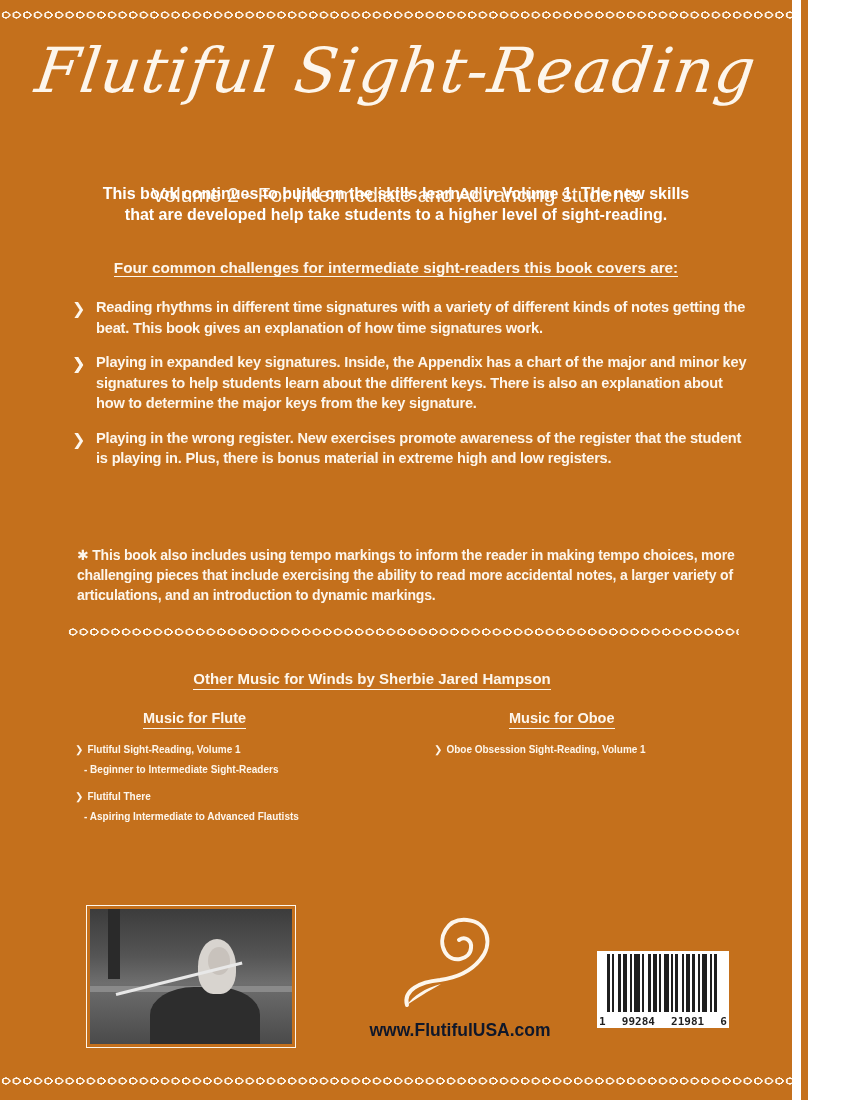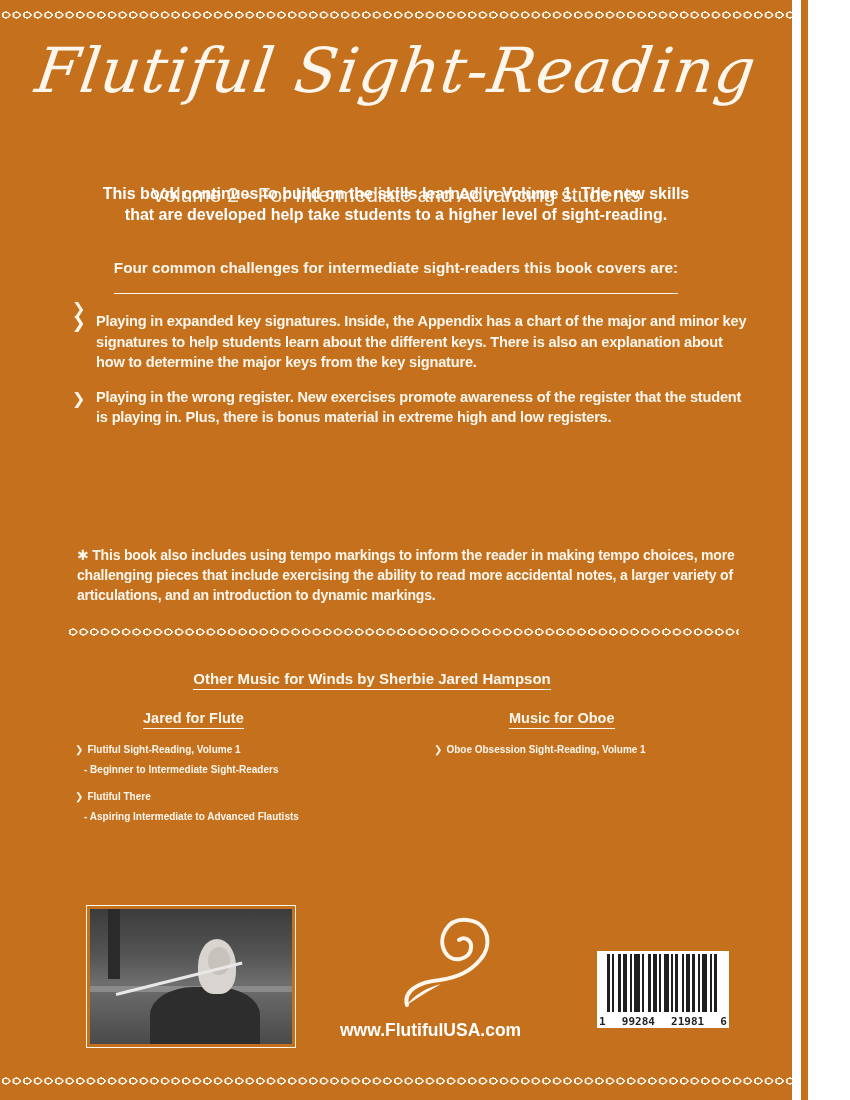--- a/index.html
+++ b/index.html
@@ -35,21 +35,21 @@
     font-size: 21px; color: #fdf6ec; margin-top: 28px;
   }
   .intro {
     position: absolute; left: 90px; width: 612px; top: 183px; text-align: center;
     font-size: 16px; line-height: 21px; font-weight: bold; color: #ffffff;
   }
   .challenges-heading {
     position: absolute; left: 0; width: 792px; top: 259px; text-align: center;
     font-size: 15.3px; font-weight: bold;
   }
-  .challenges-heading span { border-bottom: 1.5px solid #fdf6ec; padding-bottom: 17px; }
+  .challenges-heading span { border-bottom: 1.5px solid #fdf6ec; padding-bottom: 0; }
 
   .bullets { position: absolute; left: 70px; top: 297px; width: 680px; margin: 0; padding: 0; list-style: none; }
   .bullets li {
     position: relative; padding-left: 26px; font-size: 14.6px; line-height: 20.5px;
     font-weight: bold; margin-bottom: 14px; letter-spacing: -0.2px;
   }
   .bullets li .arrow {
     position: absolute; left: 2px; top: 2px; font-size: 16px; line-height: 20px; font-weight: bold;
   }
   .bullets li:nth-child(2) { margin-top: 0; }
@@ -87,22 +87,22 @@
   }
   .photo .tree { position: absolute; left: 18px; top: 0; width: 12px; height: 70px; background: #2a2a2a; }
   .photo .path { position: absolute; left: 0; top: 77px; width: 100%; height: 6px; background: #8a8a8a; }
   .photo .hair { position: absolute; left: 108px; top: 30px; width: 38px; height: 55px; border-radius: 50% 50% 40% 40%; background: #d8d4cf; }
   .photo .face { position: absolute; left: 118px; top: 38px; width: 22px; height: 28px; border-radius: 50%; background: #c8c2bc; }
   .photo .body { position: absolute; left: 60px; top: 78px; width: 110px; height: 70px; border-radius: 40% 40% 0 0; background: #2d2d2d; }
   .photo .flute { position: absolute; left: 26px; top: 84px; width: 130px; height: 3px; background: #e8e8e8; transform: rotate(-14deg); transform-origin: left center; }
 
   .logo { position: absolute; left: 395px; top: 910px; width: 110px; height: 105px; }
   .website {
-    position: absolute; left: 340px; width: 240px; top: 1020px; text-align: left;
-    font-size: 17.5px; font-weight: bold; color: #ffffff;
+    position: absolute; left: 340px; width: 240px; top: 1020px; text-align: center;
+    font-size: 17.5px; font-weight: bold; color: #0f172a;
   }
 
   .barcode {
     position: absolute; left: 597px; top: 951px; width: 132px; height: 77px; background: #ffffff;
   }
   .barcode .bars { position: absolute; left: 10px; top: 3px; width: 112px; height: 58px; display: flex; align-items: stretch; }
   .barcode .bar { background: #1f1f1f; height: 100%; }
   .barcode .digits {
     position: absolute; left: 0; bottom: 0; width: 132px; height: 16px; font-family: "DejaVu Sans Mono", monospace;
     font-size: 11px; font-weight: bold; color: #1f1f1f; display: flex; justify-content: space-between; align-items: flex-end; padding: 0 2px; box-sizing: border-box;
@@ -118,20 +118,21 @@
   <div class="subtitle">Volume 2 - For Intermediate and Advancing students</div>
   <div class="intro">This book continues to build on the skills learned in Volume 1. The new skills that are developed help take students to a higher level of sight-reading.</div>
 
   <div class="challenges-heading">
     <span>Four common challenges for intermediate sight-readers this book covers are:</span>
   </div>
 
   <ul class="bullets">
     <li>
       <span class="arrow">❯</span>
+      <span>Reading rhythms in different time signatures with a variety of different kinds of notes getting the beat. This book gives an explanation of how time signatures work.</span>
     </li>
     <li>
       <span class="arrow">❯</span>
     </li>
     <li>
       <span class="arrow">❯</span>
       <span>Playing in expanded key signatures. Inside, the Appendix has a chart of the major and minor key signatures to help students learn about the different keys. There is also an explanation about how to determine the major keys from the key signature.</span>
     </li>
     <li>
       <span class="arrow">❯</span>
@@ -144,21 +145,21 @@
     <span>This book also includes using tempo markings to inform the reader in making tempo choices, more challenging pieces that include exercising the ability to read more accidental notes, a larger variety of articulations, and an introduction to dynamic markings.</span>
   </div>
 
   <div class="chain mid"></div>
 
   <div class="other-heading">
     <span>Other Music for Winds by Sherbie Jared Hampson</span>
   </div>
 
   <div class="col-heading flute">
-    <span>Jared for Flute</span>
+    <span>Music for Flute</span>
   </div>
   <div class="col-heading oboe">
     <span>Music for Oboe</span>
   </div>
 
   <ul class="pub-list flute">
     <li>
       <span class="arrow">❯</span><span>Flutiful Sight-Reading, Volume 1</span>
       <span class="sub">- Beginner to Intermediate Sight-Readers</span>
     </li>

